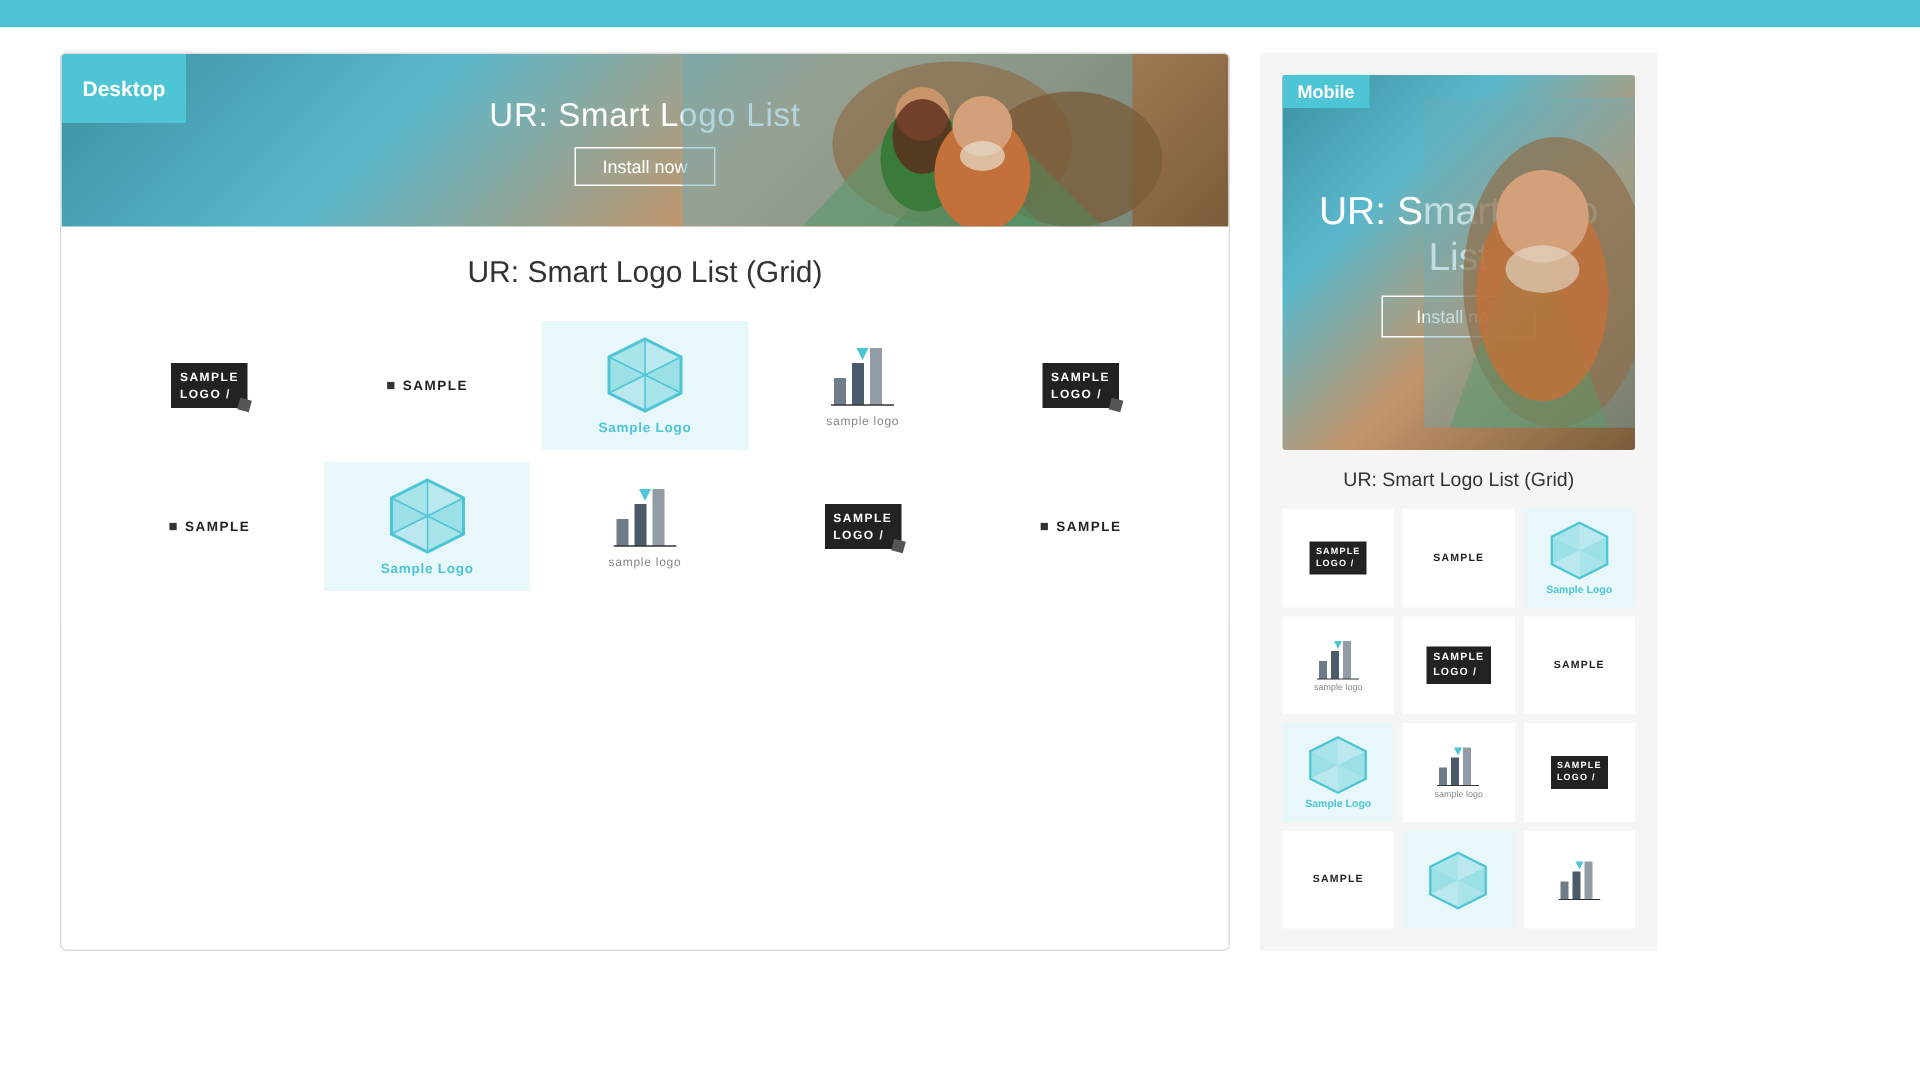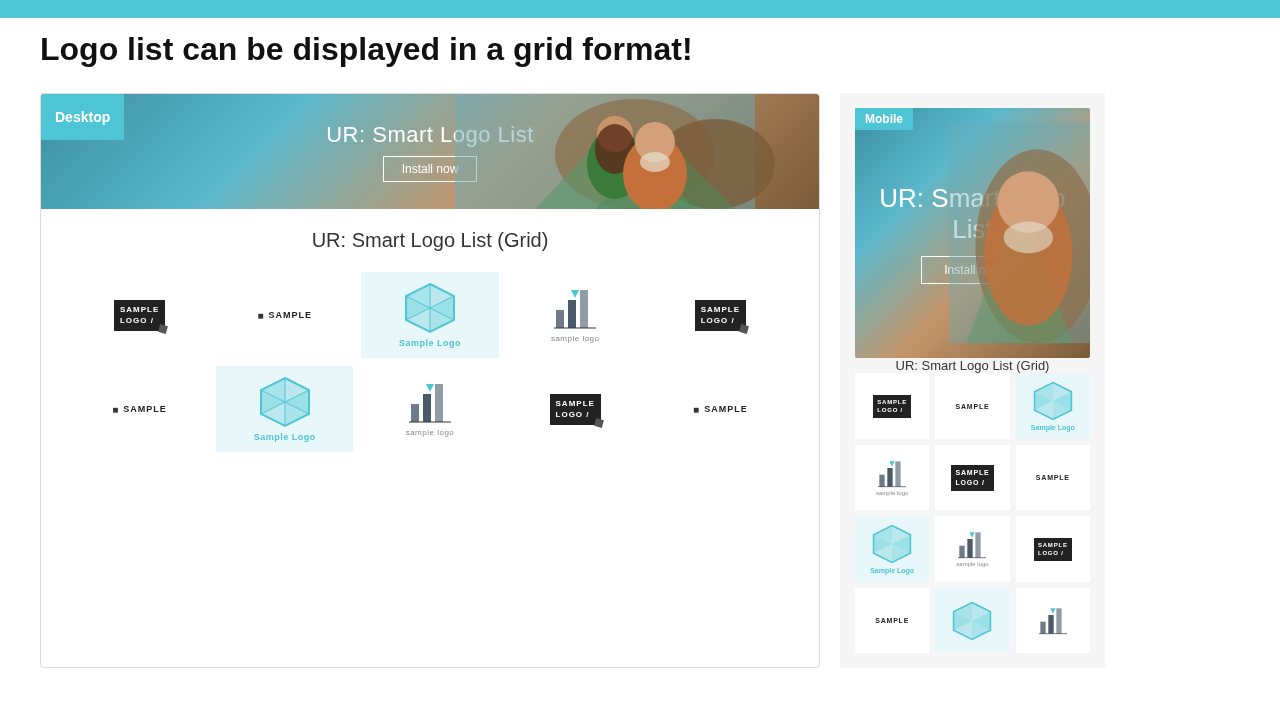--- a/index.html
+++ b/index.html
@@ -201,20 +201,21 @@
       text-transform: lowercase;
     }
 
     
     .mobile-panel {
       width: 265px;
       background: #f5f5f5;
       padding: 15px;
       display: flex;
       flex-direction: column;
+      gap: 12px;
       overflow-y: auto;
     }
 
     .mobile-banner {
       position: relative;
       background: linear-gradient(135deg, #3a8fa0 0%, #5bb8cc 30%, #c4956a 60%, #7a5c3a 100%);
       height: 250px;
       border-radius: 2px;
       overflow: hidden;
       display: flex;
@@ -344,21 +345,20 @@
       background: #4ec5d4;
     }
   </style>
 </head>
 <body>
 
 <div class="main-content">
 
   <div class="top-bar"></div>
 
-  <h1 class="page-title">Logo list can be displayed in a grid format!</h1>
 
   <div style="display:flex; gap:20px; margin-top:5px;">
 
     <div class="desktop-preview">
 
       <div class="desktop-banner">
         <div class="desktop-badge">Desktop</div>
         <span class="desktop-banner-title">UR: Smart Logo List</span>
         <button class="install-btn">Install now</button>
 

